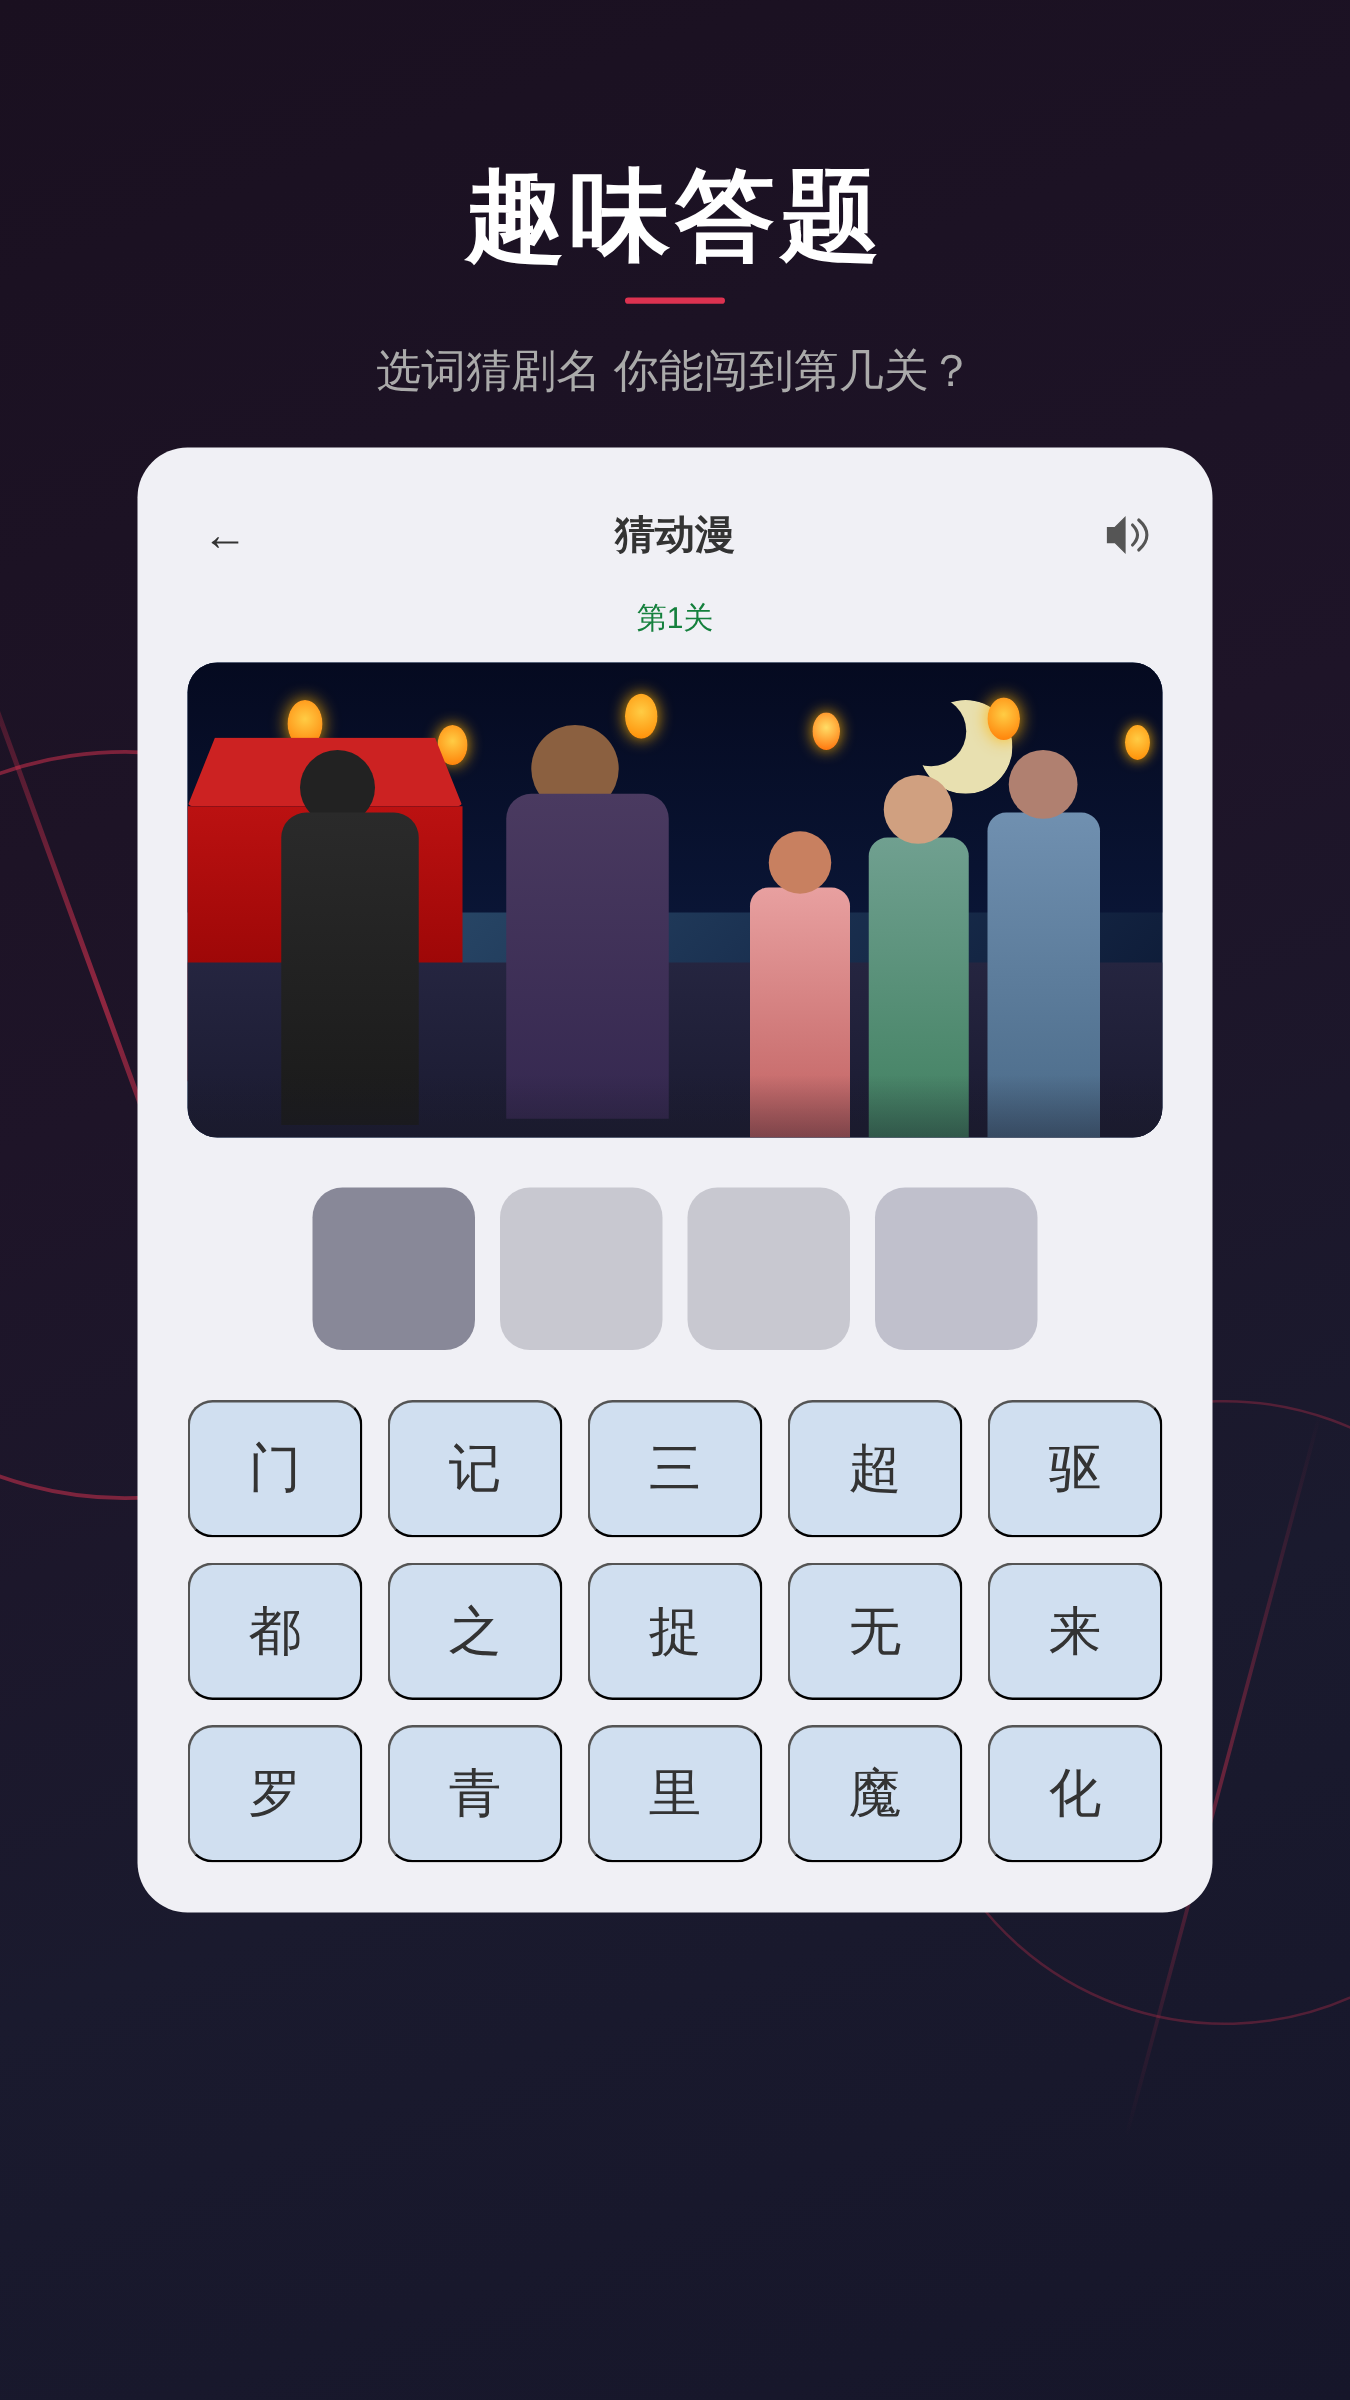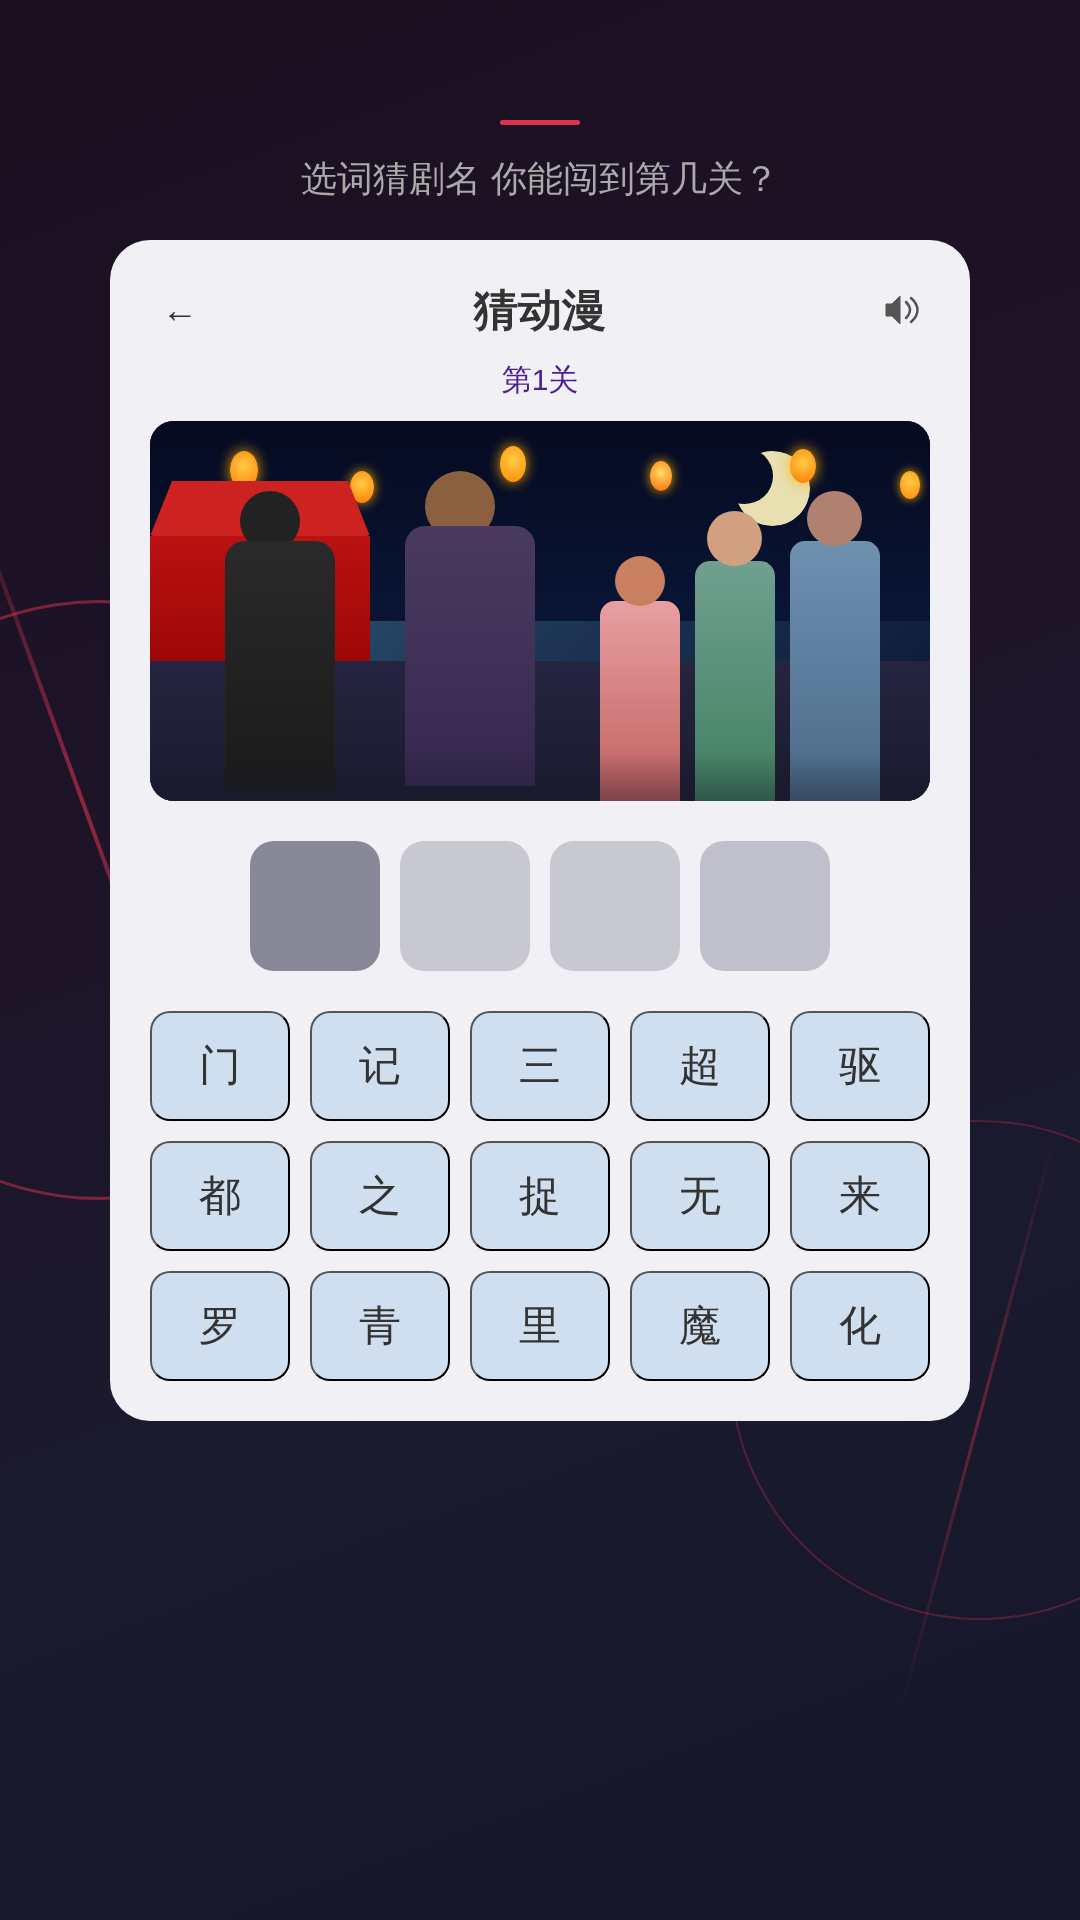--- a/index.html
+++ b/index.html
@@ -124,37 +124,37 @@
       height: 60px;
       display: flex;
       align-items: center;
       justify-content: center;
       cursor: pointer;
       font-size: 36px;
       color: #333;
     }
 
     .card-title {
-      font-size: 44px;
+      font-size: 32px;
       font-weight: 600;
       color: #333;
     }
 
     .sound-btn {
       width: 60px;
       height: 60px;
       display: flex;
       align-items: center;
       justify-content: center;
       cursor: pointer;
     }
 
     .level-text {
-      font-size: 30px;
-      color: #4c1d95;
+      font-size: 24px;
+      color: #15803d;
       margin-bottom: 20px;
     }
 
     .anime-image {
       width: 100%;
       height: 380px;
       border-radius: 24px;
       overflow: hidden;
       margin-bottom: 40px;
       background: #2a3a5c;
@@ -223,20 +223,21 @@
 <body>
 
 <div class="bg-container">
   <div class="bg-curve1"></div>
   <div class="bg-curve2"></div>
   <div class="bg-line1"></div>
   <div class="bg-line2"></div>
 </div>
 
 <div class="page-content">
+  <h1 class="page-title">趣味答题</h1>
   <div class="title-underline"></div>
   <p class="page-subtitle">选词猜剧名 你能闯到第几关？</p>
 
   <div class="game-card">
 
     <div class="card-header">
       <div class="back-btn">
         <span>←</span>
       </div>
       <span class="card-title">猜动漫</span>

